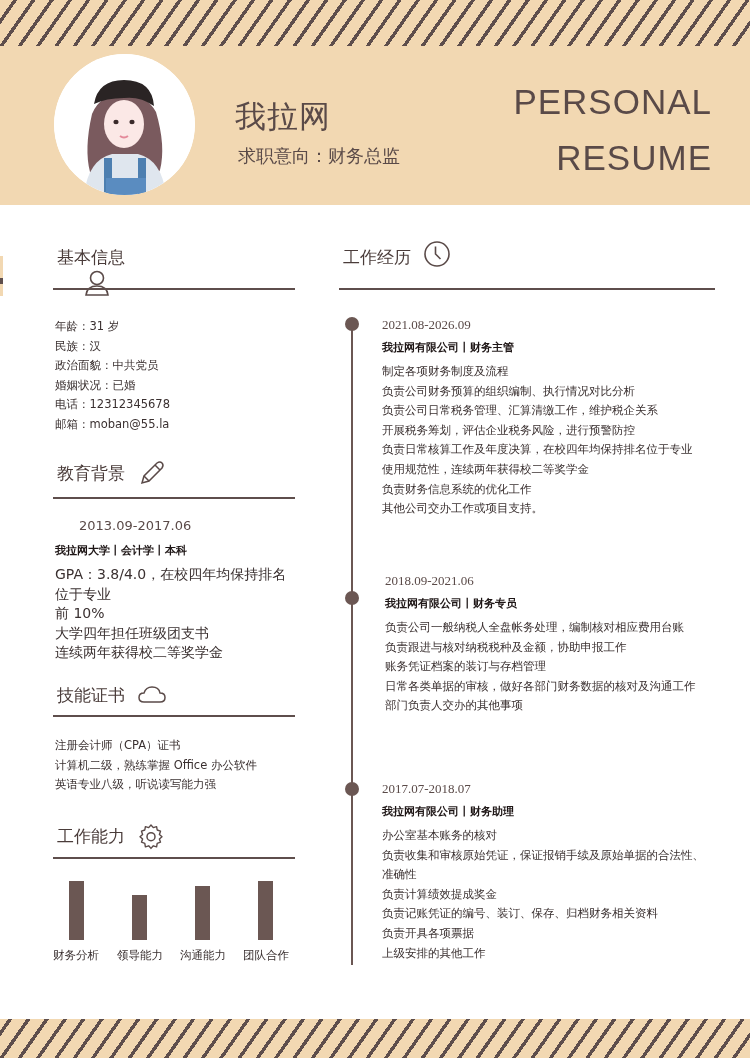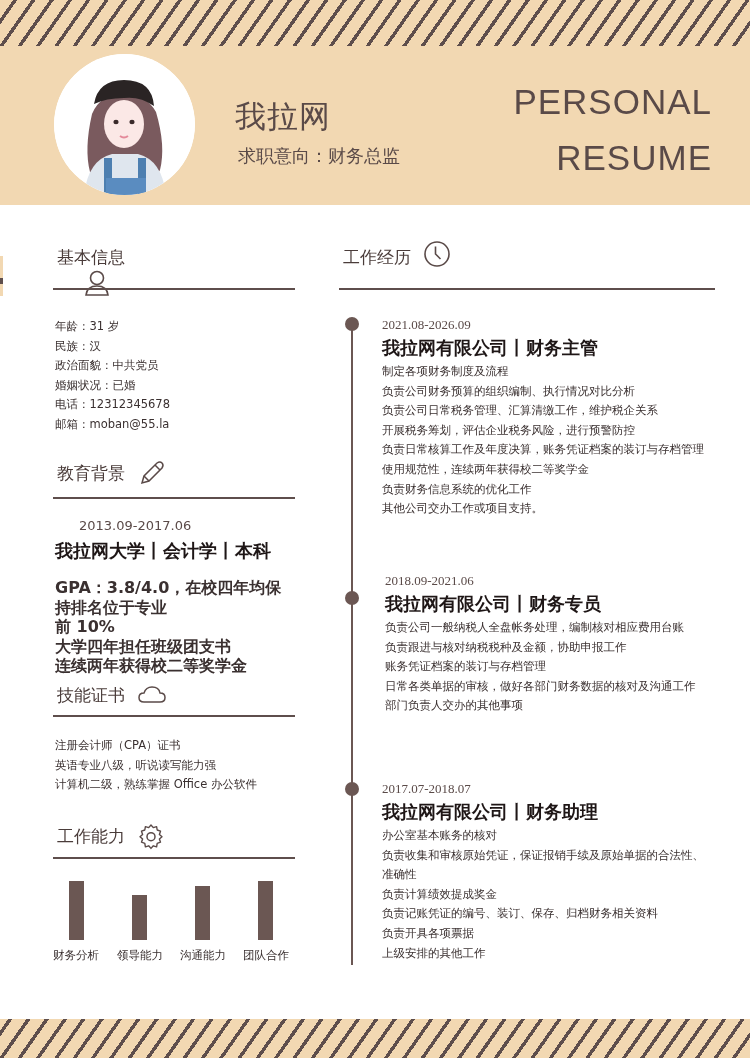--- a/index.html
+++ b/index.html
@@ -30,26 +30,26 @@
   .side-tab { position:absolute; left:0; top:256px; width:3px; height:40px; background:#f2d8b2; }
   .side-tab::after { content:""; position:absolute; left:0; top:22px; width:3px; height:6px; background:#5e4e4c; }
 
   .sec-head { position:absolute; display:flex; align-items:center; }
   .sec-head .title { font-size:17px; color:#4a3c3a; }
   .sec-head .icon { margin-left:12px; display:inline-flex; }
   .sec-line { position:absolute; height:2px; background:#5e4e4c; }
 
   .plain-lines { position:absolute; font-size:11.5px; color:#3a3030; line-height:19.5px; }
   .date { font-size:13px; color:#5a4a48; }
-  .bold { font-weight:bold; font-size:18px; color:#1e1616; }
+  .bold { font-weight:bold; font-size:11px; color:#1e1616; }
 
   .edu-block { position:absolute; left:55px; top:517px; width:240px; }
   .edu-block .date { line-height:18px;margin-left:24px; }
   .edu-block .bold { margin-top:8px; line-height:16px; }
-  .edu-block .desc { margin-top:19px; font-size:16px; line-height:19.5px; color:#3a3030;font-weight:bold; }
+  .edu-block .desc { margin-top:6px; font-size:14px; line-height:19.5px; color:#3a3030; }
 
   .chart { position:absolute; left:52px; top:870px; width:240px; height:100px; }
   .bar-col { position:absolute; bottom:30px; display:flex; flex-direction:column; align-items:center; }
   .bar { width:15px; background:#6b5753; }
   .bar-label { position:absolute; top:78px; font-size:11.5px; color:#3a3030; white-space:nowrap; transform:translateX(-50%); }
 
   .timeline-line { position:absolute; left:351px; top:323px; width:2px; height:642px; background:#6b5753; }
   .dot { position:absolute; width:14px; height:14px; border-radius:50%; background:#6b5753; }
 
   .job { position:absolute; left:382px; width:330px; }
@@ -142,22 +142,22 @@
   <span class="title">技能证书</span>
   <span class="icon">
     <svg width="30" height="24" viewBox="0 0 30 24">
         <path d="M7 19 Q2 19 2 14.5 Q2 10 7 10 Q9 4 15 4 Q22 4 23 10 Q28 10 28 14.5 Q28 19 23 19 Z" fill="none" stroke="#5a4a48" stroke-width="1.5"></path>
       </svg>
   </span>
 </div>
 <div class="sec-line" style="left:53px; top:715px; width:242px;"></div>
 <div class="plain-lines" style="left:55px; top:736px;">
   <div>注册会计师（CPA）证书</div>
+  <div>计算机二级，熟练掌握 Office 办公软件</div>
   <div>英语专业八级，听说读写能力强</div>
-  <div>计算机二级，熟练掌握 Office 办公软件</div>
 </div>
 
 <div class="sec-head" style="left:57px; top:822px;">
   <span class="title">工作能力</span>
   <span class="icon">
     <svg width="28" height="28" viewBox="0 0 28 28">
         <path d="M14 3 L16.3 5.6 L19.6 4.6 L20.2 8 L23.5 9.2 L22.4 12.4 L25 14.7 L22.4 17 L23.5 20.2 L20.2 21.4 L19.6 24.8 L16.3 23.8 L14 26.4 L11.7 23.8 L8.4 24.8 L7.8 21.4 L4.5 20.2 L5.6 17 L3 14.7 L5.6 12.4 L4.5 9.2 L7.8 8 L8.4 4.6 L11.7 5.6 Z" fill="none" stroke="#5a4a48" stroke-width="1.4" stroke-linejoin="round"></path>
         <circle cx="14" cy="14.7" r="4" fill="none" stroke="#5a4a48" stroke-width="1.5"></circle>
       </svg>
   </span>
@@ -200,21 +200,21 @@
 <div class="dot" style="left:345px; top:782px;"></div>
 
 <div class="job" style="top:316px;">
   <div class="date">2021.08-2026.09</div>
   <div class="bold">我拉网有限公司丨财务主管</div>
   <div class="desc">
     <div>制定各项财务制度及流程</div>
     <div>负责公司财务预算的组织编制、执行情况对比分析</div>
     <div>负责公司日常税务管理、汇算清缴工作，维护税企关系</div>
     <div>开展税务筹划，评估企业税务风险，进行预警防控</div>
-    <div>负责日常核算工作及年度决算，账务凭证档案的装订与存档管理</div>
+    <div>负责日常核算工作及年度决算，在校四年均保持排名位于专业</div>
     <div>使用规范性，连续两年获得校二等奖学金</div>
     <div>负责财务信息系统的优化工作</div>
     <div>其他公司交办工作或项目支持。</div>
   </div>
 </div>
 
 <div class="job" style="top:572px; left:385px;">
   <div class="date">2018.09-2021.06</div>
   <div class="bold">我拉网有限公司丨财务专员</div>
   <div class="desc">

